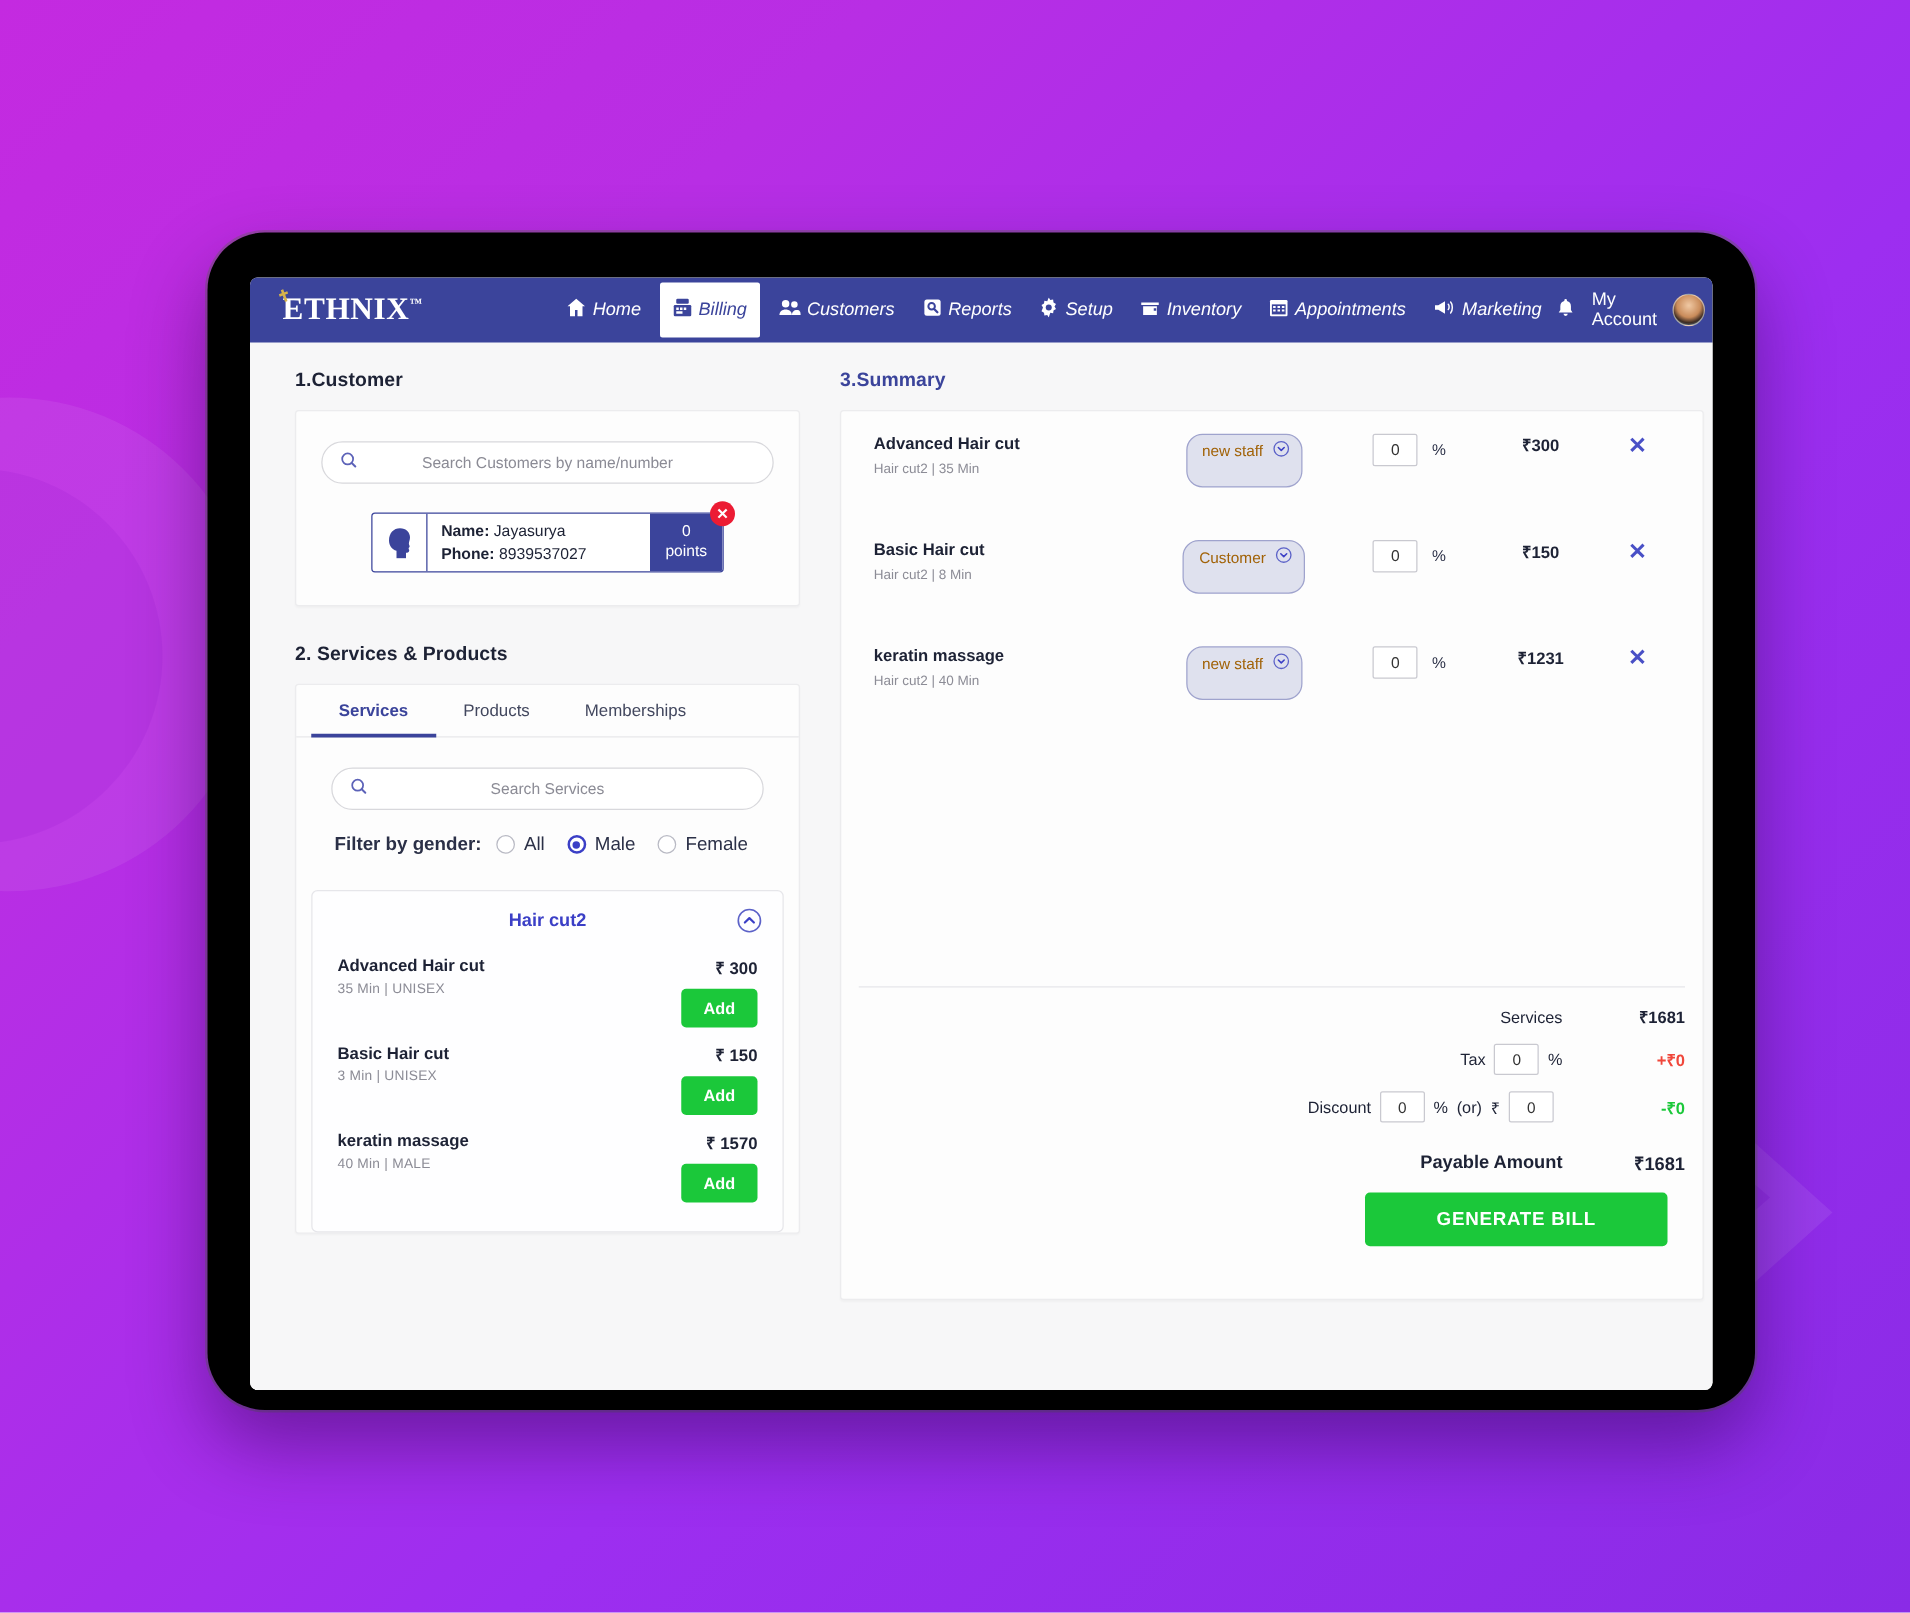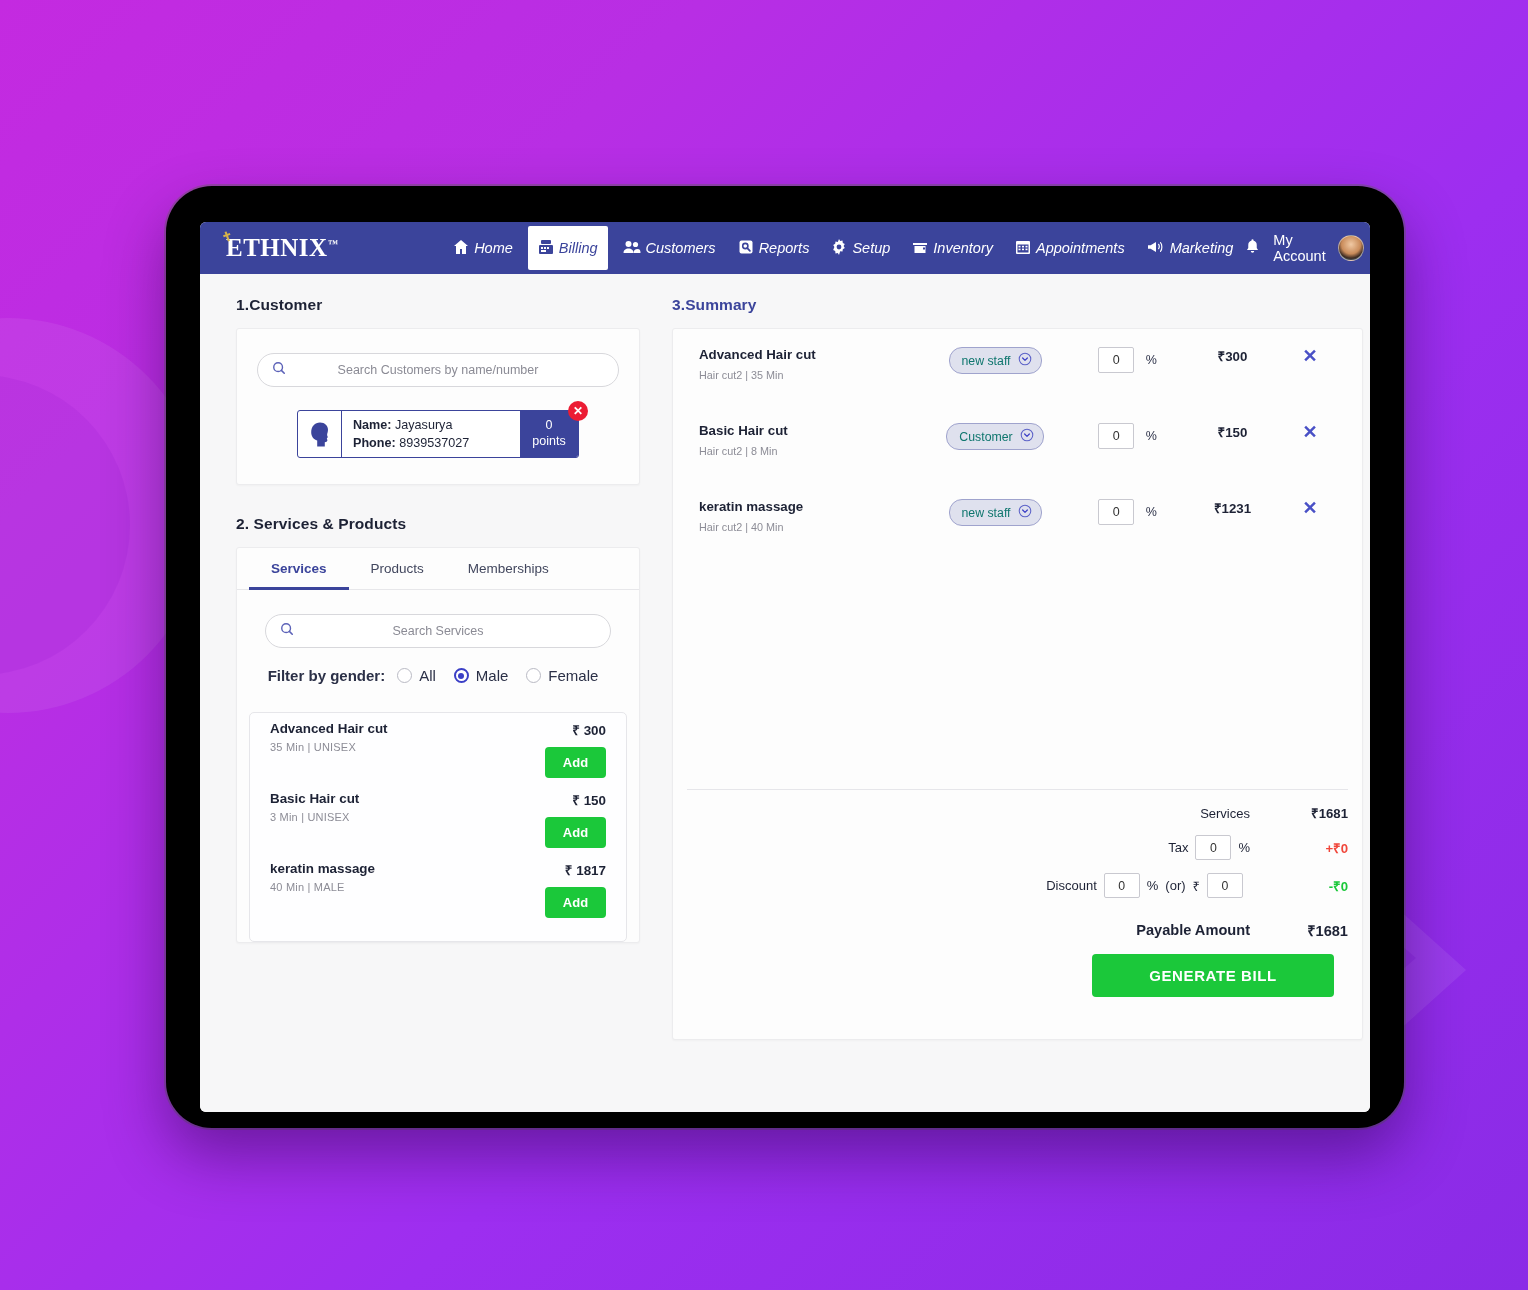--- a/index.html
+++ b/index.html
@@ -347,23 +347,23 @@
     margin-bottom: 42px;
   }
   .sum-row .c-service { text-align: left; padding-left: 4px; }
   .srv-n { font-size: 13.3px; font-weight: bold; color: #1d2235; }
   .srv-s { font-size: 10.8px; color: #8c8c96; margin-top: 7px; }
   .stylist-pill {
     display: inline-flex; align-items: center; gap: 7px;
     background: #dfe1ee;
     border: 1px solid #9fa3cd;
     border-radius: 13px;
-    padding: 4px 9px 4px 12px;
+    padding: 4px 9px 20px 12px;
     font-size: 12.3px;
-    color: #0f766e;
+    color: #a16207;
     cursor: pointer;
   }
   .disc-input {
     width: 36px; height: 26px;
     border: 1px solid #c9c9d0;
     border-radius: 2px;
     text-align: center;
     font-family: inherit; font-size: 12.5px; color: #333;
     background: #fff;
   }
@@ -570,20 +570,29 @@
               <span class="radio on"></span>
               <span>Male</span>
             </span>
             <span class="radio-opt">
               <span class="radio"></span>
               <span>Female</span>
             </span>
           </div>
 
           <div class="group-card">
+            <div class="group-head">
+              <span class="gname">Hair cut2</span>
+              <span class="collapse-btn">
+                <svg width="21" height="21" viewBox="0 0 22 22">
+                    <circle cx="11" cy="11" r="9.3" fill="none" stroke="#5c62c8" stroke-width="1.4"></circle>
+                    <path d="M7.2 12.6L11 8.9l3.8 3.7" fill="none" stroke="#3b3fc6" stroke-width="1.8" stroke-linecap="round" stroke-linejoin="round"></path>
+                  </svg>
+              </span>
+            </div>
 
             <div class="svc-row">
               <div class="svc-meta">
                 <div class="svc-name">Advanced Hair cut</div>
                 <div class="svc-sub">35 Min | UNISEX</div>
               </div>
               <div class="svc-right">
                 <div class="svc-price">₹ 300</div>
                 <button class="btn-add">Add</button>
               </div>
@@ -599,21 +608,21 @@
                 <button class="btn-add">Add</button>
               </div>
             </div>
 
             <div class="svc-row">
               <div class="svc-meta">
                 <div class="svc-name">keratin massage</div>
                 <div class="svc-sub">40 Min | MALE</div>
               </div>
               <div class="svc-right">
-                <div class="svc-price">₹ 1817</div>
+                <div class="svc-price">₹ 1570</div>
                 <button class="btn-add">Add</button>
               </div>
             </div>
           </div>
         </div>
       </div>
     </div>
 
     <div class="col-right">
       <div class="section-title blue">3.Summary</div>

